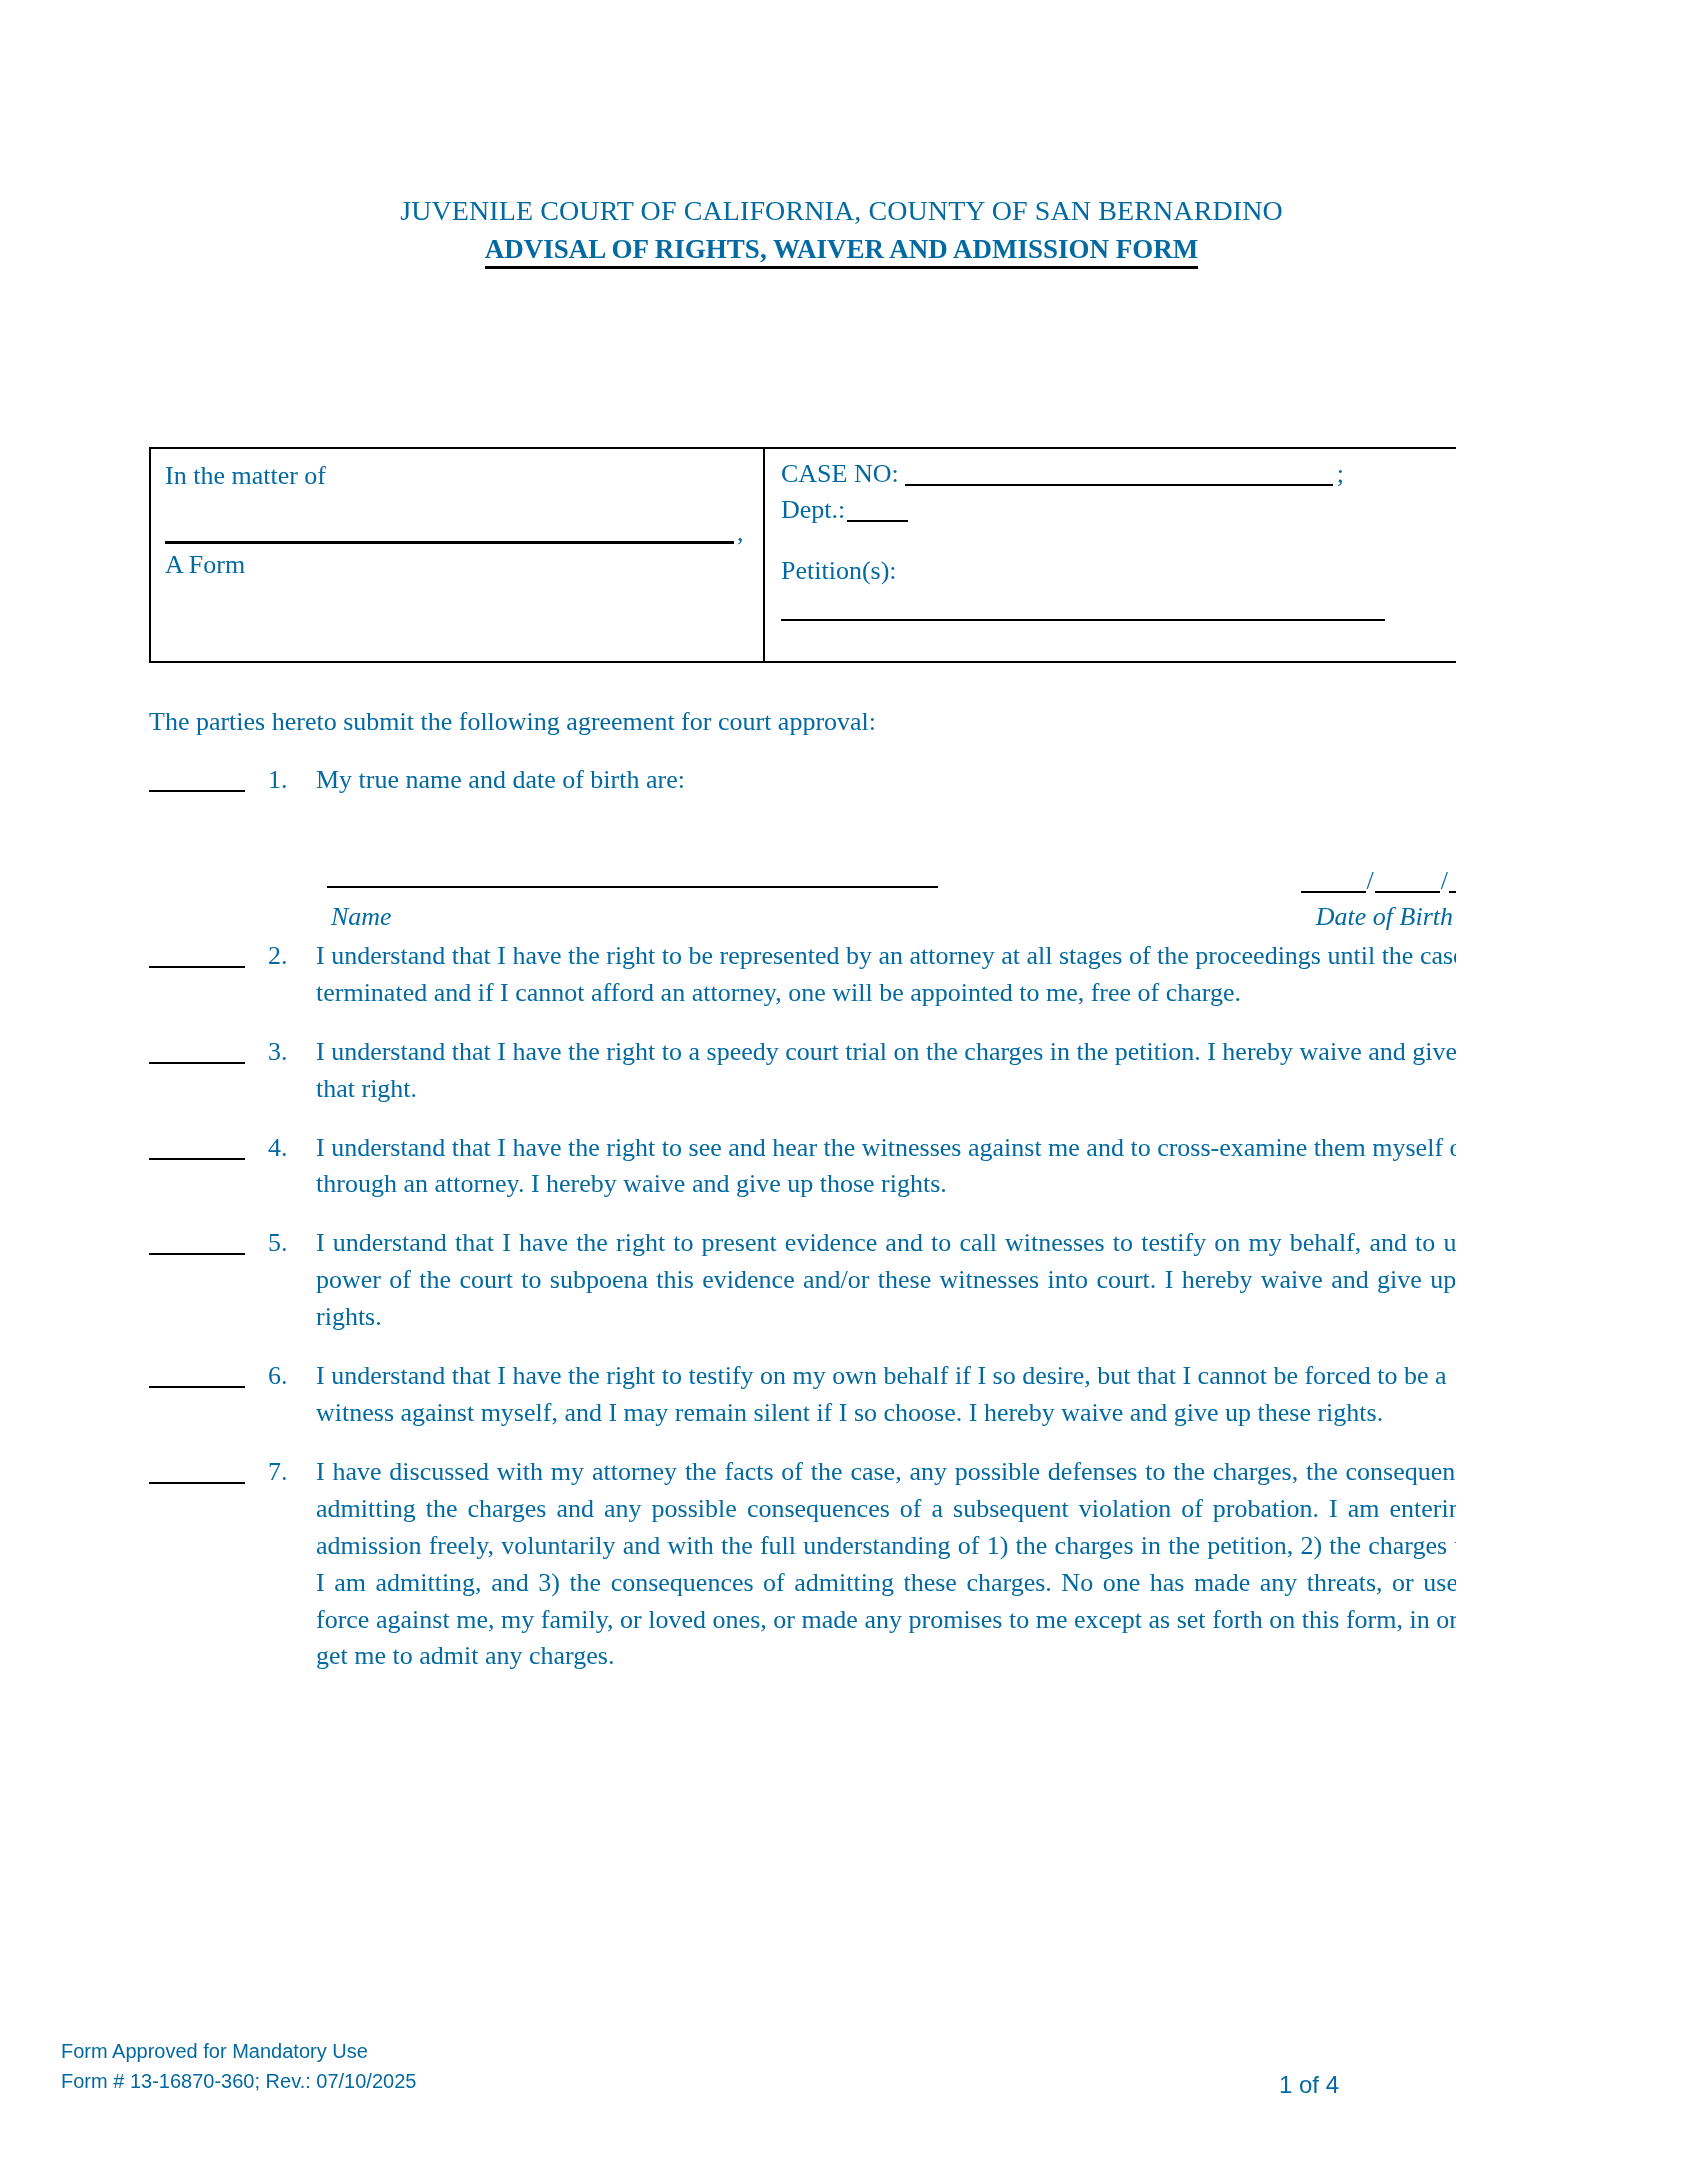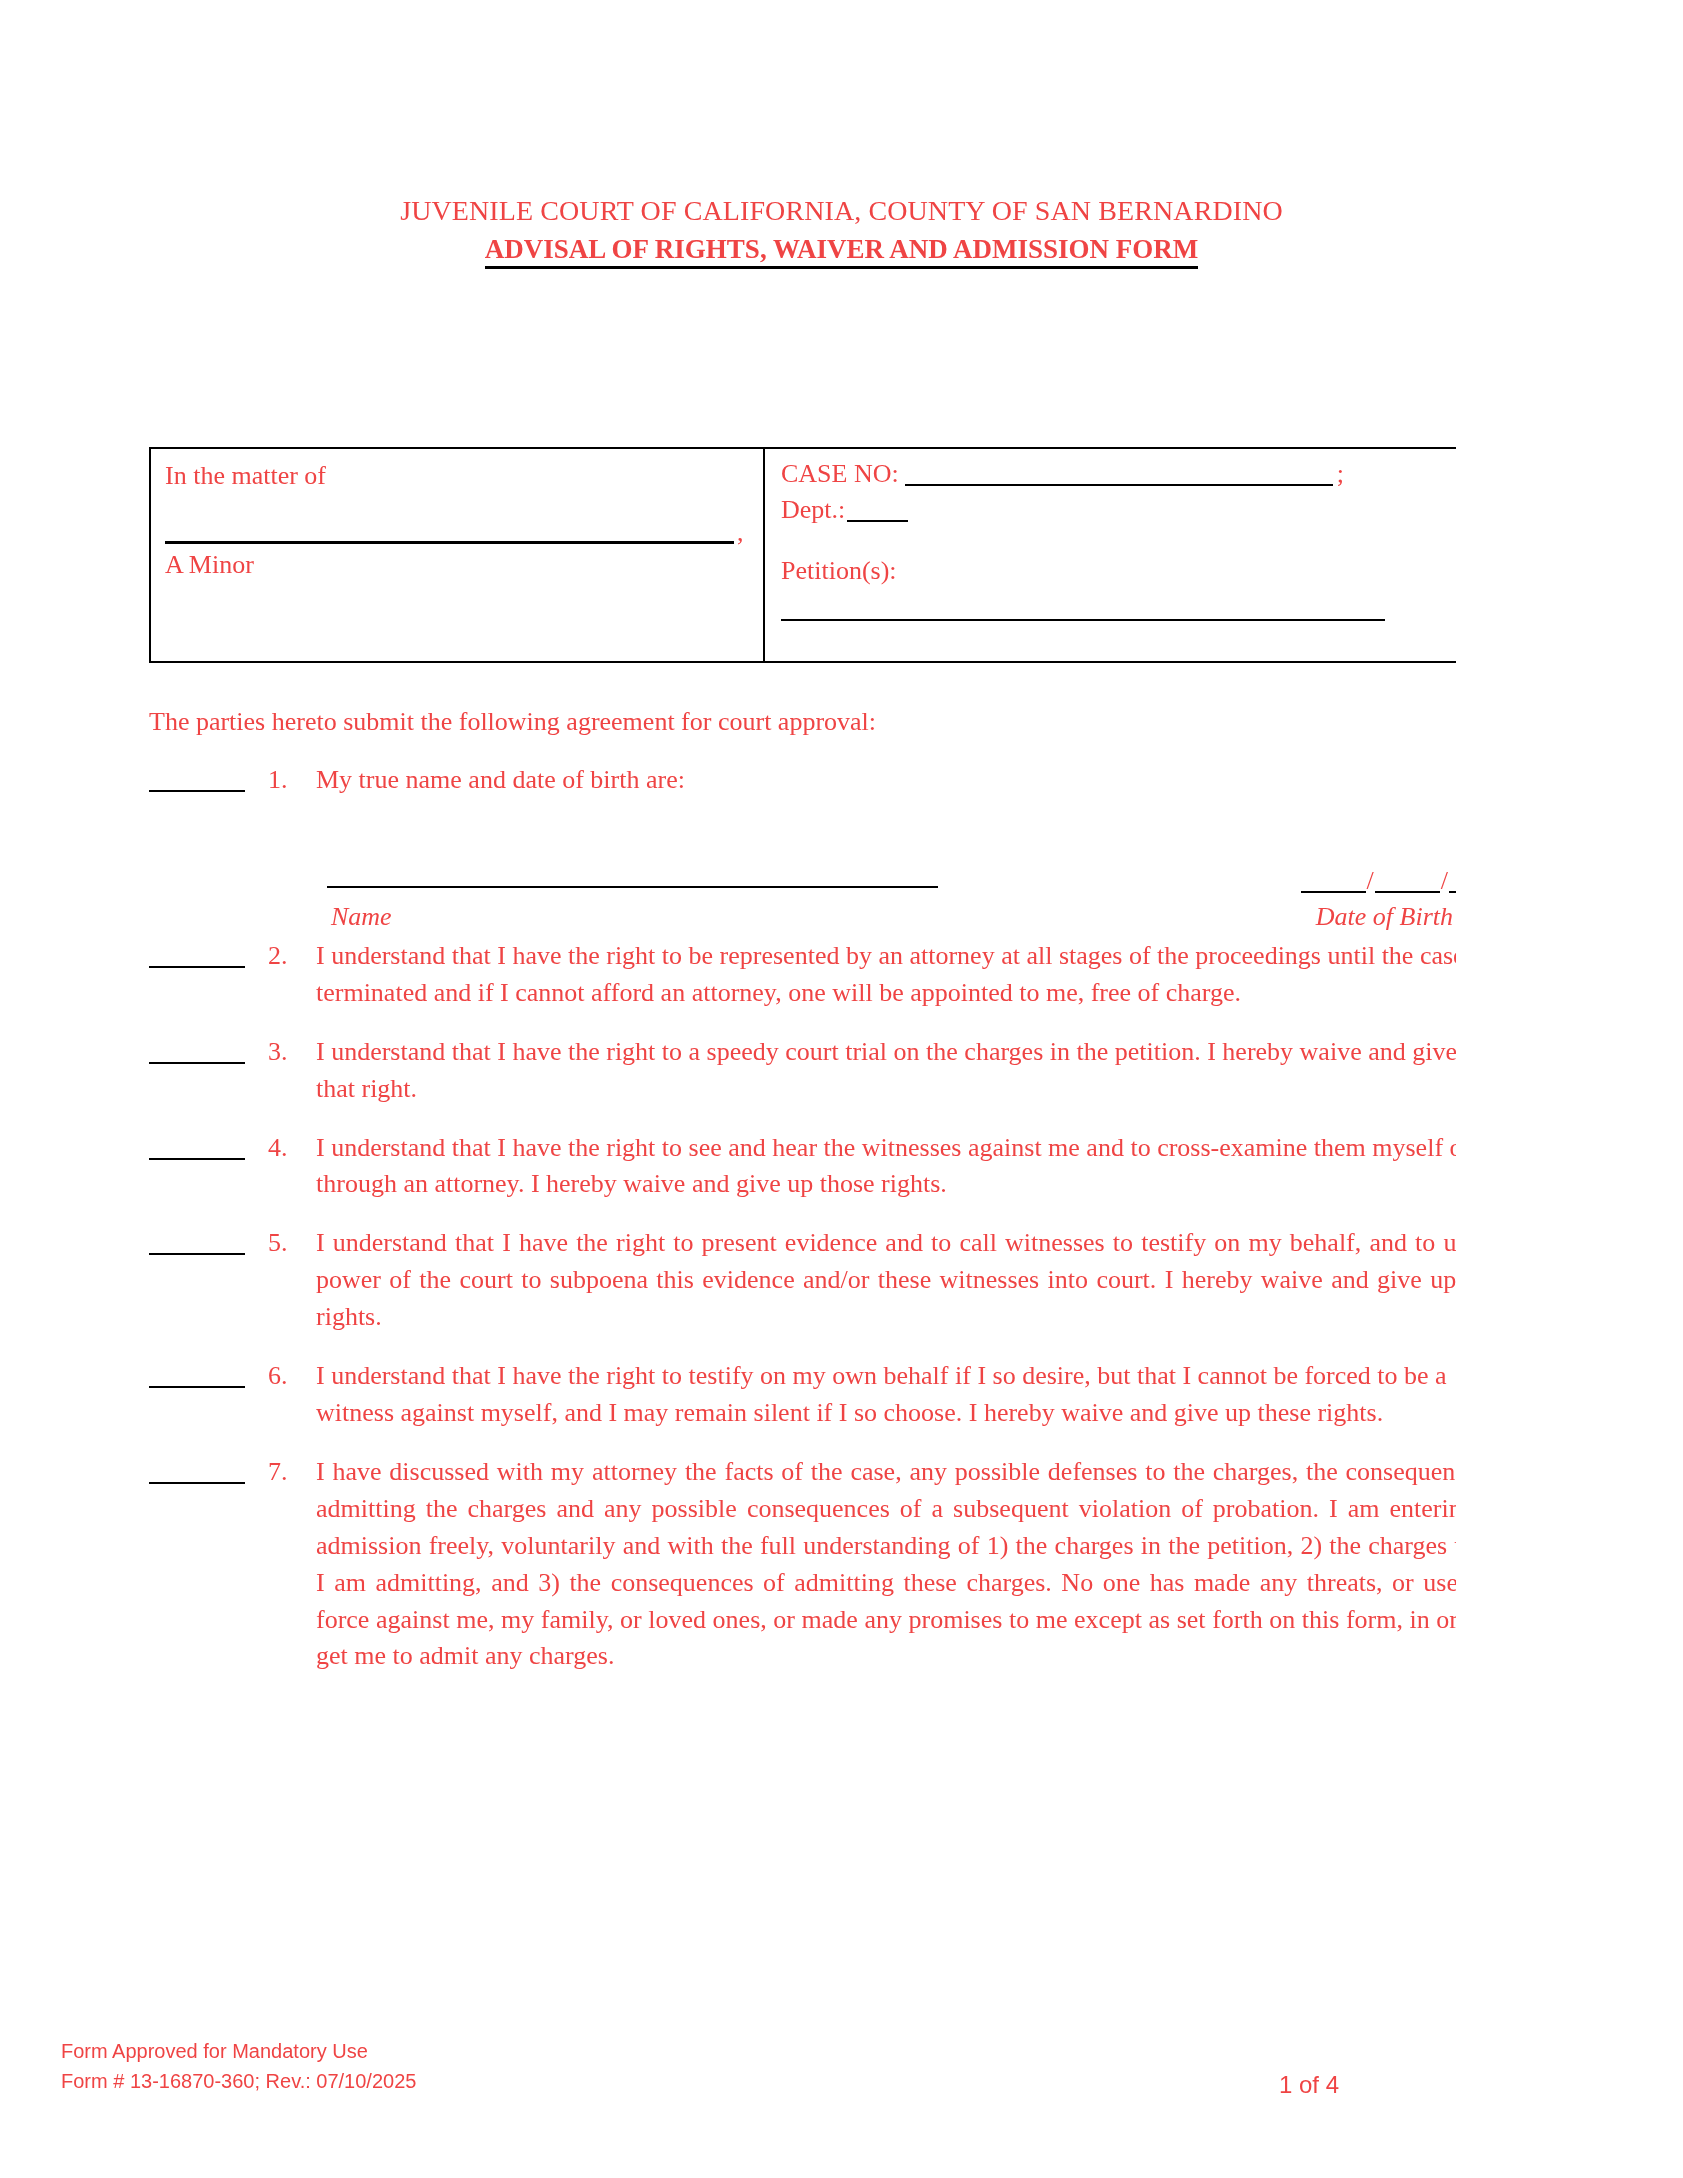--- a/index.html
+++ b/index.html
@@ -6,21 +6,21 @@
     margin: 0;
     padding: 0;
     background: #ffffff;
   }
   .page {
     position: relative;
     width: 1456px;
     height: 2178px;
     background: #ffffff;
     font-family: "Liberation Serif", "DejaVu Serif", serif;
-    color: #ef4444;
+    color: #0369a1;
     box-sizing: border-box;
     overflow: hidden;
   }
 
   
   .doc-header {
     position: absolute;
     left: 0;
     top: 194px;
     width: 1683px;
@@ -260,21 +260,21 @@
     <div class="form-title-wrap">
       <span class="form-title">ADVISAL OF RIGHTS, WAIVER AND ADMISSION FORM</span>
     </div>
   </div>
 
   <div class="caption-box">
     <div class="caption-left">
       <div class="cap-text">In the matter of</div>
       <div class="minor-rule"></div>
       <div class="minor-comma">,</div>
-      <div class="a-minor">A Minor</div>
+      <div class="a-minor">A Form</div>
     </div>
     <div class="caption-right">
       <div class="case-no-row">
         <span>CASE NO:</span><span class="case-no-rule"></span><span>;</span>
       </div>
       <div class="dept-row">
         <span>Dept.:</span><span class="dept-rule"></span>
       </div>
       <div class="petition-row">Petition(s):</div>
       <div class="petition-rule"></div>

